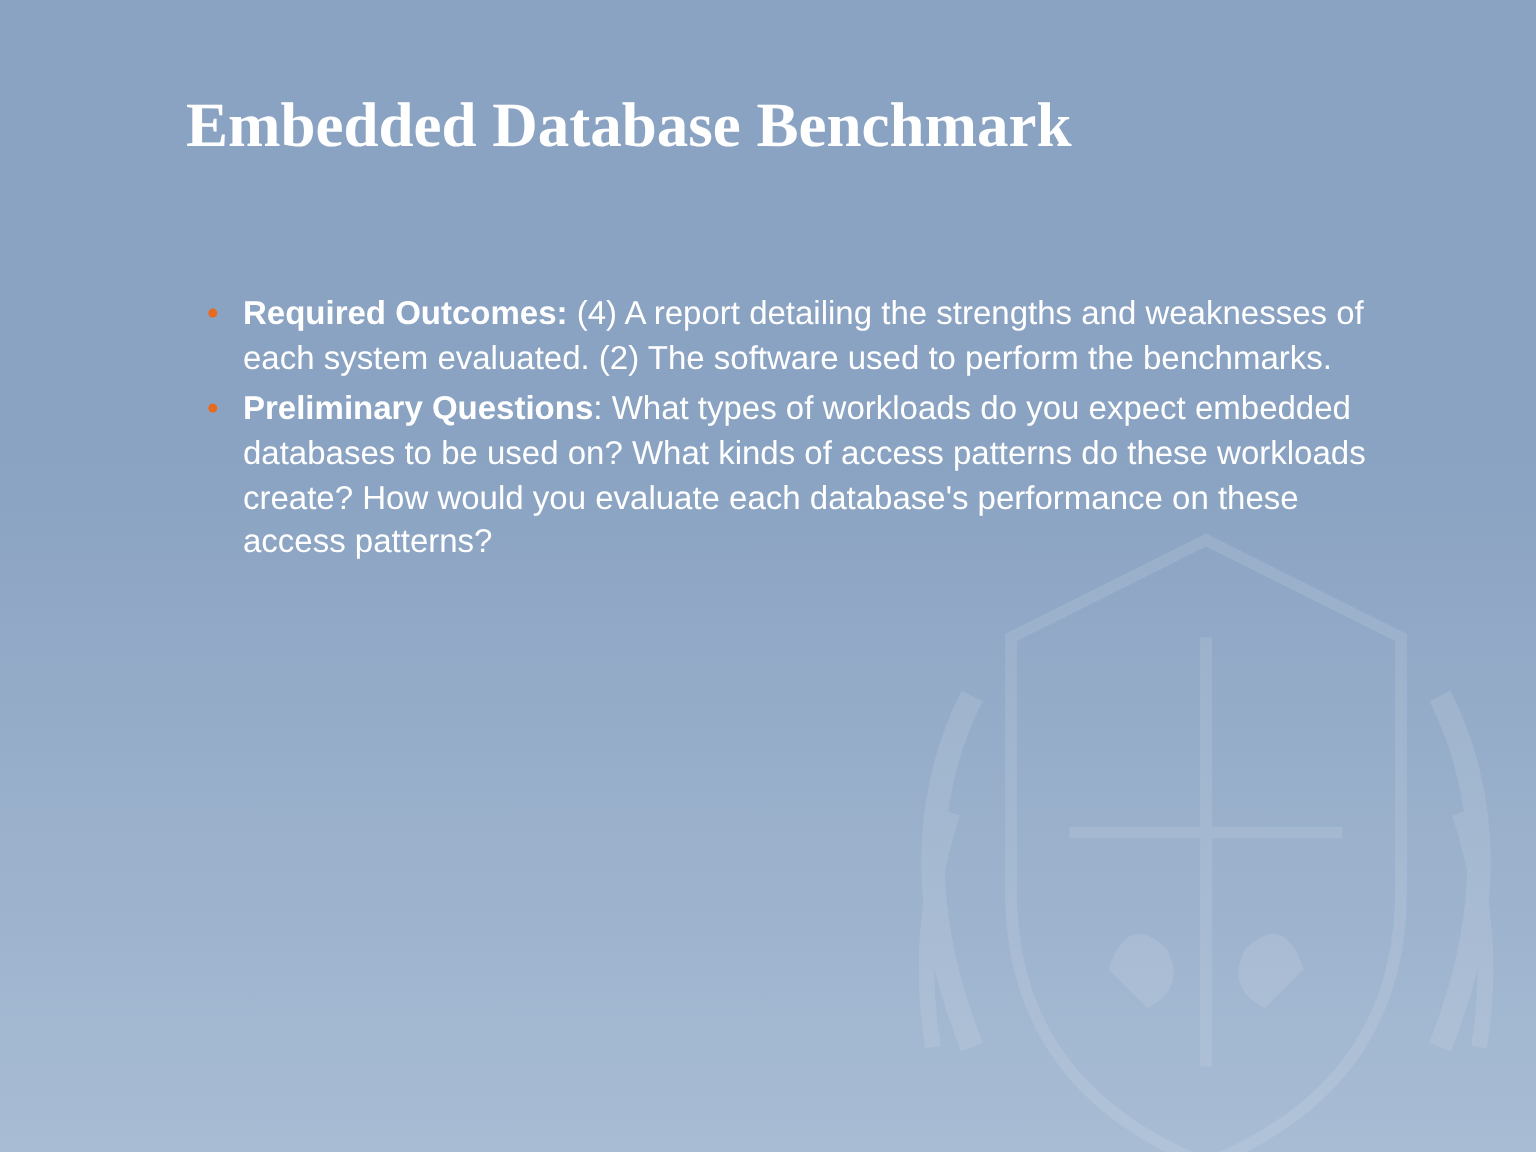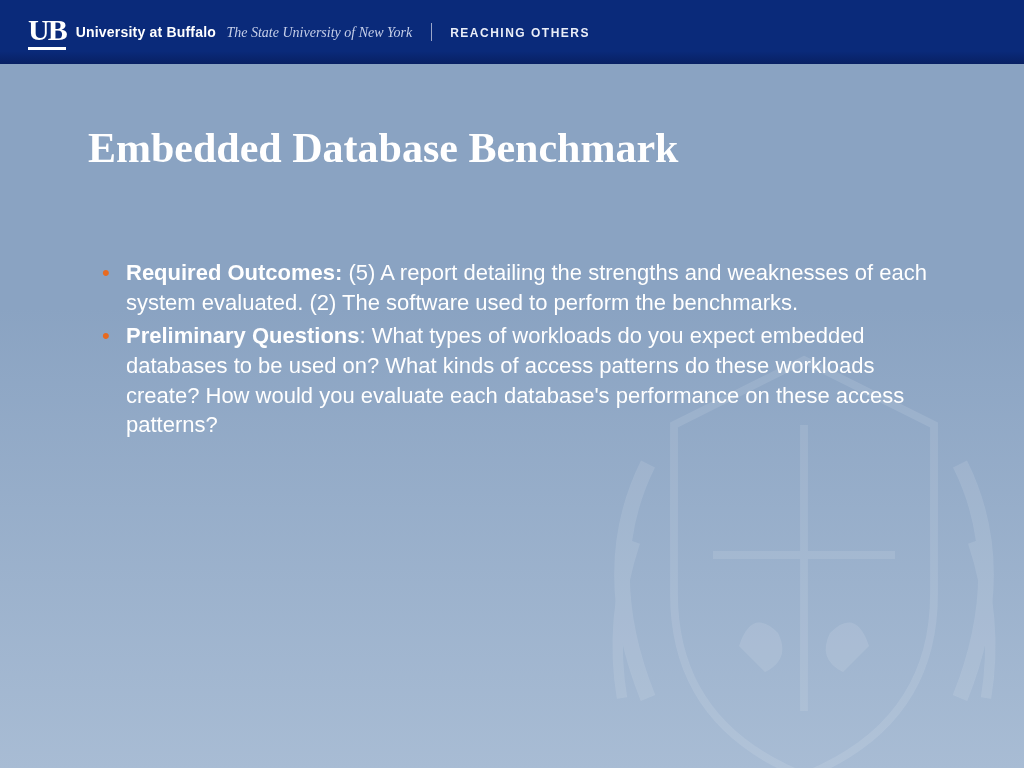--- a/index.html
+++ b/index.html
@@ -54,20 +54,21 @@
     vertical-align: middle;
   }
   .tagline {
     font-size: 12px;
     font-weight: 700;
     letter-spacing: 1.5px;
     color: #eaeef8;
   }
   .content {
     padding: 60px 88px 0 88px;
+    margin-left: 36px;
   }
   .title {
     font-family: Georgia, "Times New Roman", serif;
     font-size: 42px;
     font-weight: 700;
     color: #ffffff;
     margin-bottom: 86px;
   }
   ul.bullets {
     list-style: none;
@@ -98,46 +99,35 @@
     width: 520px;
     height: 520px;
     opacity: 0.10;
     pointer-events: none;
   }
 </style>
 </head>
 <body>
 
 <div class="slide">
-  <div class="header">
-    <div class="logo">
-      <span class="ub-mark">UB</span>
-      <span>
-        <span class="univ">University at Buffalo</span>
-        <span class="state">The State University of New York</span>
-        <span class="divider"></span>
-        <span class="tagline">REACHING OTHERS</span>
-      </span>
-    </div>
-  </div>
 
   <svg class="seal" viewBox="0 0 200 200">
     <g fill="none" stroke="#ffffff" stroke-width="3">
       <path d="M100 20 L150 45 L150 110 Q150 160 100 180 Q50 160 50 110 L50 45 Z"></path>
       <line x1="100" y1="45" x2="100" y2="155"></line>
       <line x1="65" y1="95" x2="135" y2="95"></line>
       <path d="M40 60 Q20 100 40 150" stroke-width="6"></path>
       <path d="M160 60 Q180 100 160 150" stroke-width="6"></path>
       <path d="M30 150 Q25 120 35 90" stroke-width="4"></path>
       <path d="M170 150 Q175 120 165 90" stroke-width="4"></path>
       <path d="M75 130 Q80 115 90 125 Q95 135 85 140 Z" fill="#ffffff" stroke="none"></path>
       <path d="M125 130 Q120 115 110 125 Q105 135 115 140 Z" fill="#ffffff" stroke="none"></path>
     </g>
   </svg>
 
   <div class="content">
     <h1 class="title">Embedded Database Benchmark</h1>
     <ul class="bullets">
-      <li><span class="label">Required Outcomes: </span><span>(5) A report detailing the strengths and weaknesses of each system evaluated.  (2) The software used to perform the benchmarks.</span></li>
+      <li><span class="label">Required Outcomes: </span><span>(4) A report detailing the strengths and weaknesses of each system evaluated.  (2) The software used to perform the benchmarks.</span></li>
       <li><span class="label">Preliminary Questions</span><span>: What types of workloads do you expect embedded databases to be used on?  What kinds of access patterns do these workloads create?  How would you evaluate each database's performance on these access patterns?</span></li>
     </ul>
   </div>
 </div>
 
 </body></html>

